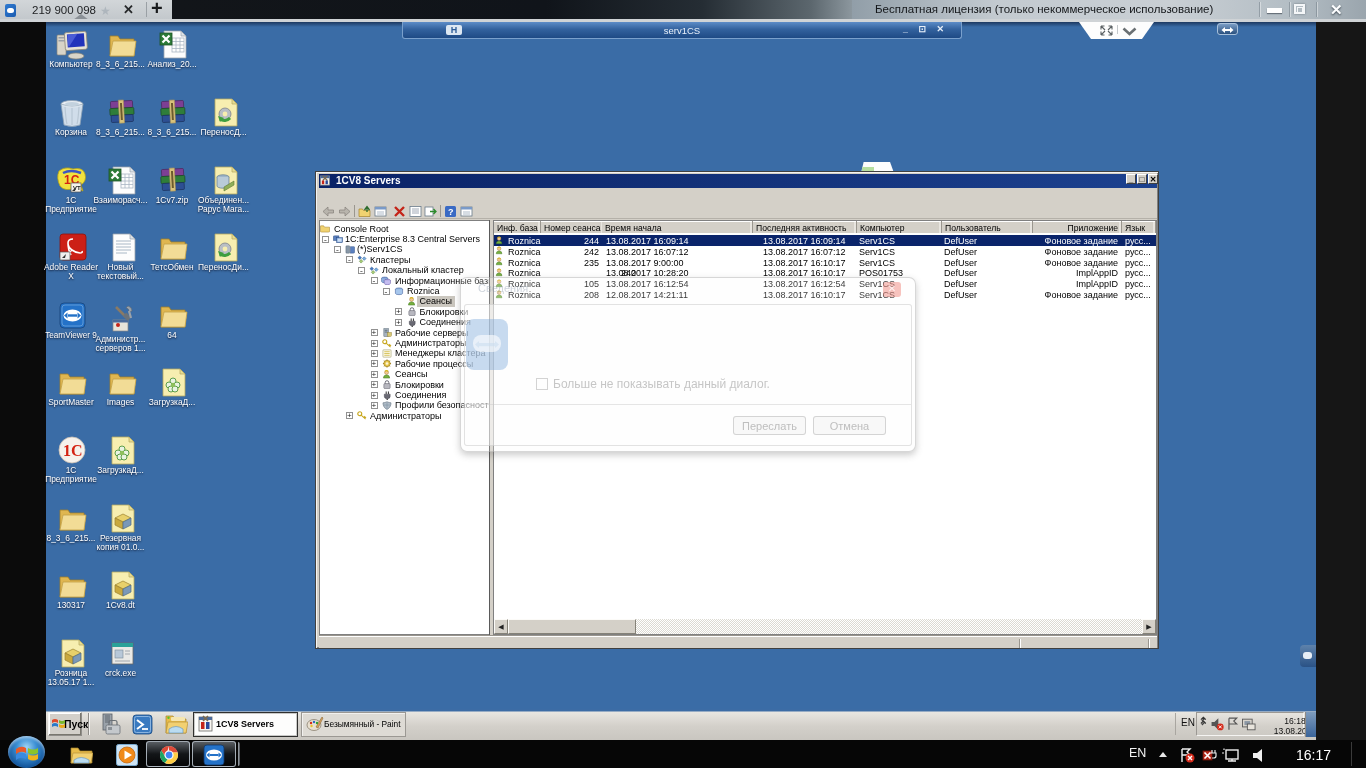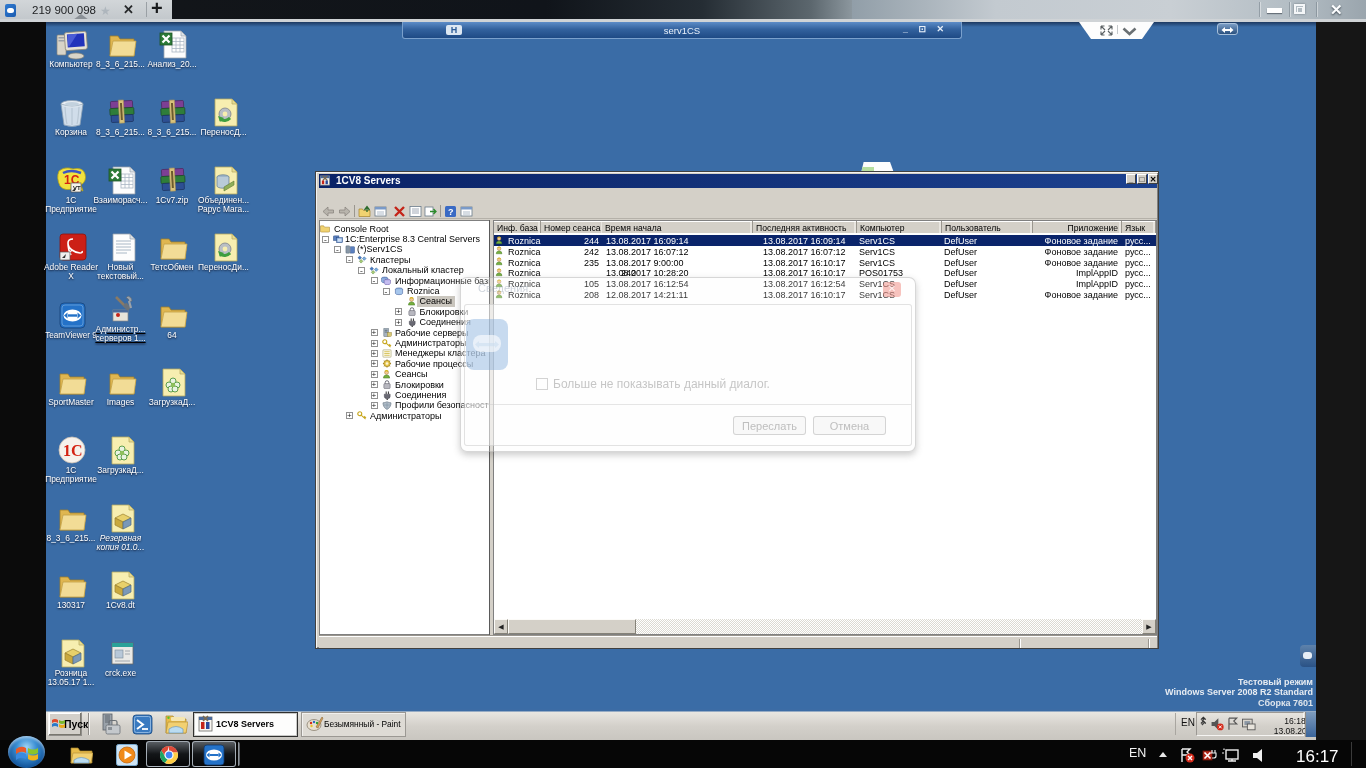--- a/index.html
+++ b/index.html
@@ -109,21 +109,21 @@
      background:linear-gradient(#7e9cbd,#3a649a); border-left:1px solid #8e8b86; }
 
   
   #htaskbar { left:0; top:740px; width:1366px; height:28px; background:#060606; }
   #orb { left:8px; top:736px; width:37px; height:32px; border-radius:50%;
      background:radial-gradient(circle at 50% 35%, #9fd4f2 0%, #3b8fd4 35%, #15589e 70%, #0a3a74 100%);
      box-shadow:inset 0 2px 3px rgba(255,255,255,.55); overflow:hidden; }
   .htframe { position:absolute; top:741px; width:44px; height:26px; border:1px solid rgba(200,210,220,.8);
      border-radius:3px; background:linear-gradient(rgba(170,180,190,.5),rgba(60,70,80,.25) 50%,rgba(10,10,15,.15)); }
   #htrayEN { left:1129px; top:746px; font-size:12.5px; color:#f2f2f2; }
-  #htraytime { left:1296px; top:747px; width:44px; font-size:17px; color:#fff; }
+  #htraytime { left:1296px; top:747px; width:44px; font-size:14px; color:#fff; }
   #htraysep { left:1351px; top:742px; width:1px; height:24px; background:#3a3a3a; }
 
   
   #mmc { left:315px; top:171px; width:844px; height:478px; background:#d4d0c8;
      border:1px solid #404040; box-shadow:inset 1px 1px 0 #f5f4f2, inset -1px -1px 0 #808080; }
   #mmctitle { position:absolute; left:3px; top:2px; width:838px; height:14px;
      background:linear-gradient(90deg,#0a2367,#14337c 55%,#1c418f 100%); }
   #mmctitle .txt { position:absolute; left:17px; top:1px; color:#fff; font-size:10px; font-weight:bold; }
   #mmcicon { position:absolute; left:3px; top:2px; width:11px; height:11px;
      background:linear-gradient(#e8e5de,#c9c5ba); border:1px solid #777; }
@@ -180,20 +180,21 @@
      background:rgba(240,240,240,.4); border:1px solid rgba(175,175,175,.5);
      font-size:11px; color:rgba(165,165,165,.7); text-align:center; line-height:18px; }
 </style>
 </head>
 <body>
 <div id="screen">
 
   <div class="abs" id="topbar"></div>
   <div class="abs" id="topdark"></div>
   <div class="abs" id="topright"></div>
+  <div class="abs" id="lictext">Бесплатная лицензия (только некоммерческое использование)</div>
   <div class="abs wbsep" style="left:1259px;"></div>
   <div class="abs wbsep" style="left:1289px;"></div>
   <div class="abs wbsep" style="left:1316px;"></div>
   <div class="abs" id="btnmin"></div>
   <div class="abs" id="btnrest"></div>
   <div class="abs" id="btnclosearea">✕</div>
   <div class="abs" id="tabsleft"></div>
   <div class="abs" id="tabnotch"></div>
   <div class="abs" id="tvtabicon"></div>
   <div class="abs" id="tabtitle">219 900 098</div>
@@ -373,21 +374,21 @@
         <div class="dico"><svg width="34" height="32" viewBox="0 0 34 32">
 <rect x="5" y="3" width="25" height="25" rx="4" fill="#2472c8" stroke="#15437a" stroke-width="0.8"></rect>
 <rect x="7" y="5" width="21" height="21" rx="3" fill="none" stroke="#5e9ad8" stroke-width="1"></rect>
 <ellipse cx="17.5" cy="15.5" rx="9" ry="6" fill="#fff"></ellipse>
 <path d="M12.5 12.5 L9 15.5 L12.5 18.5 Z" fill="#2472c8"></path>
 <path d="M22.5 12.5 L26 15.5 L22.5 18.5 Z" fill="#2472c8"></path>
 <rect x="13" y="14.3" width="9" height="2.4" fill="#2472c8"></rect>
 </svg></div>
         <div class="dlbl" style="font-size:8.2px;">TeamViewer 9</div>
       </div>
-<div class="dicon" style="left:93.5px; top:294px;text-decoration:underline;">
+<div class="dicon" style="left:93.5px; top:304px;">
         <div class="dico"><svg width="34" height="32" viewBox="0 0 34 32">
 <rect x="8" y="16" width="15" height="11" fill="#e8e4da" stroke="#888" stroke-width="0.7"></rect>
 <rect x="8" y="16" width="15" height="2.5" fill="#4a6a9a"></rect>
 <path d="M11 3 L21 13" stroke="#8a7a64" stroke-width="2.6"></path>
 <rect x="19" y="10" width="7" height="5" rx="1" transform="rotate(45 22 12)" fill="#6a727a"></rect>
 <path d="M23 2 Q27 3 27 7 L24 8 Q24 4 21 4 Z" fill="#9aa2aa" stroke="#5a6268" stroke-width="0.5"></path>
 <path d="M24 7 L26 14" stroke="#9aa2aa" stroke-width="2.2"></path>
 <circle cx="13" cy="21" r="2" fill="#c42418"></circle>
 </svg></div>
         <div class="dlbl">Администр...<br>серверов 1...</div>
@@ -456,21 +457,21 @@
         <div class="dlbl">ЗагрузкаД...</div>
       </div>
 <div class="dicon" style="left:44px; top:502.5px;">
         <div class="dico"><svg width="34" height="32" viewBox="0 0 34 32">
 <path d="M5 7 L13 7 L15 10 L29 10 L29 27 L5 27 Z" fill="#dfb650" stroke="#a07d28" stroke-width="0.8"></path>
 <path d="M5 27 L8 12 L31 12 L29 27 Z" fill="#f2dc96" stroke="#c8a throughput448" stroke-width="0"></path>
 <path d="M5 27 L8 12 L31 12 L29 27 Z" fill="#f2dc96" stroke="#c2a045" stroke-width="0.8"></path>
 </svg></div>
         <div class="dlbl">8_3_6_215...</div>
       </div>
-<div class="dicon" style="left:93.5px; top:502.5px;font-style:italic;">
+<div class="dicon" style="left:93.5px; top:502.5px;">
         <div class="dico"><svg width="34" height="32" viewBox="0 0 34 32">
 <path d="M7 2 L24 2 L29 7 L29 29 L7 29 Z" fill="#f7eeb0" stroke="#b5a860" stroke-width="0.8"></path>
 <path d="M24 2 L29 7 L24 7 Z" fill="#e6dc92" stroke="#b5a860" stroke-width="0.7"></path>
 
 <path d="M10 15 L18 11 L26 15 L18 19 Z" fill="#e8d06a" stroke="#9a7f2e" stroke-width="0.7"></path>
 <path d="M10 15 L10 22 L18 26 L18 19 Z" fill="#c9a93e" stroke="#9a7f2e" stroke-width="0.7"></path>
 <path d="M26 15 L26 22 L18 26 L18 19 Z" fill="#7a98b8" stroke="#4a6a8a" stroke-width="0.7"></path>
 </svg></div>
         <div class="dlbl">Резервная<br>копия 01.0...</div>
       </div>
@@ -857,21 +858,20 @@
   </svg>
   <div class="abs" id="wtrapsep"></div>
   <svg class="abs" style="left:1122px; top:27px;" width="15" height="9" viewBox="0 0 15 9">
     <path d="M1.5 1.5 L7.5 7 L13.5 1.5" stroke="#6a7073" stroke-width="2.6" fill="none"></path>
   </svg>
   <div class="abs" id="swapbtn"><svg width="13" height="8" viewBox="0 0 13 8" style="margin-top:2px;">
         <path d="M0.5 4 L4 1 V3 H9 V1 L12.5 4 L9 7 V5 H4 V7 Z" fill="#fff"></path>
       </svg></div>
 
   <div class="abs" id="tvhandle"></div>
-  <div class="abs" id="systext">Тестовый режим<br>Windows Server 2008 R2 Standard<br><span class="dim">Сборка 7601</span></div>
 
   <div class="abs" id="ghost"></div>
   <div class="abs" id="ghostinner"></div>
   <div class="abs" id="ghosttitle">Сведения</div>
   <div class="abs" id="ghostx">✕</div>
   <div class="abs" id="ghostlogo">
       <svg width="42" height="51" viewBox="0 0 42 51" style="position:absolute;left:0;top:0;">
     <path d="M13 22 L9 25.5 L13 29 Z" fill="rgba(120,165,215,.55)"></path>
     <path d="M29 22 L33 25.5 L29 29 Z" fill="rgba(120,165,215,.55)"></path>
     <rect x="13" y="24" width="16" height="3.2" fill="rgba(120,165,215,.55)"></rect>

